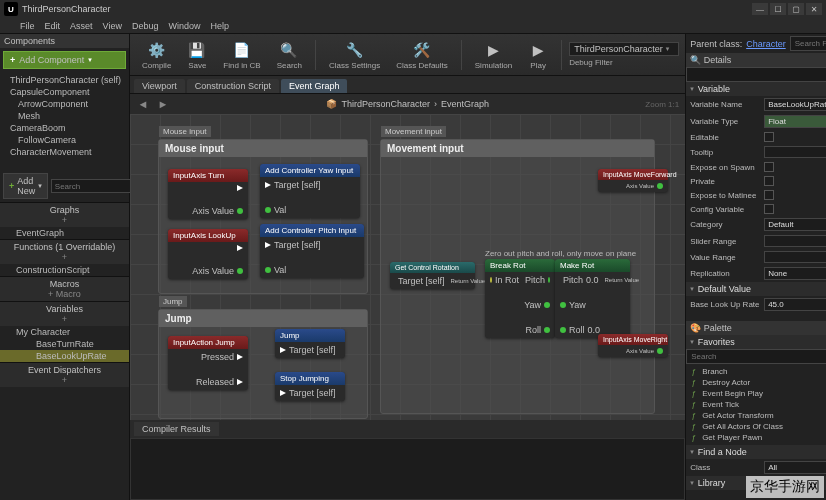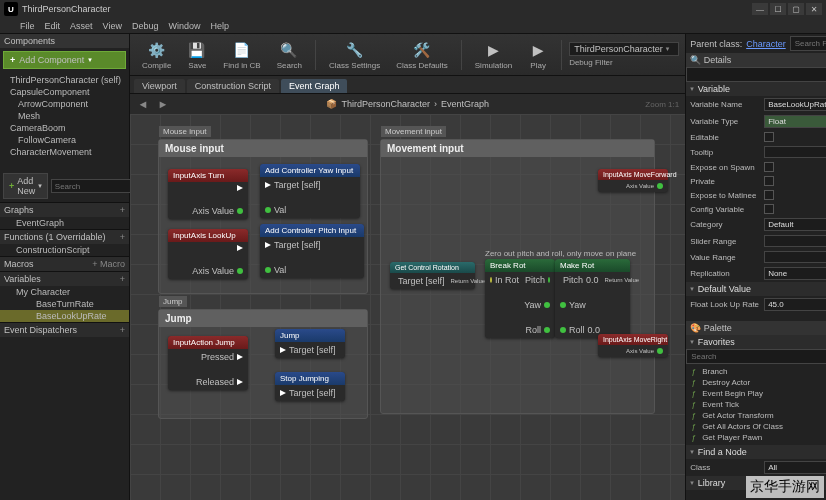--- a/index.html
+++ b/index.html
@@ -13,21 +13,21 @@
 .menubar span { font-size: 9px; color: #bbb; cursor: pointer; }
 .body { display: flex; height: calc(500px - 34px); }
 .left-panel { width: 130px; background: #222; display: flex; flex-direction: column; border-right: 1px solid #111; }
 .panel-header { background: #333; padding: 2px 4px; font-size: 9px; color: #eee; display:flex;align-items:center;justify-content:space-between; }
 .add-component-btn { background: #5a8a2a; color: #fff; padding: 3px 6px; margin: 3px; display: inline-flex; align-items: center; gap: 4px; font-size: 9px; cursor: pointer; border:1px solid #6faa38;}
 .add-component-btn::after { content: "▾"; font-size: 7px; }
 .tree { padding: 2px 2px; }
 .tree-item { padding: 1px 2px 1px 8px; font-size: 9px; color: #bbb; cursor: pointer; white-space: nowrap; overflow: hidden; }
 .tree-item.child { padding-left: 16px; }
 .tree-item.child2 { padding-left: 36px; }
-.section-bar { background: #2c2c2c; padding: 2px 4px; display: flex; align-items: center; justify-content: space-between; border-top: 1px solid #111; }
+.section-bar { background: #2c2c2c; padding: 2px 4px; display: flex; align-items: center; justify-content: space-between; border-top: 1px solid #111; flex-direction: column; }
 .section-bar .plus { color: #888; cursor: pointer; }
 .addnew-row { display:flex; gap:3px; padding:3px; align-items:center;}
 .addnew-btn { background:#333; padding:2px 5px; display:inline-flex; align-items:center; gap:3px; font-size:9px; cursor:pointer; border:1px solid #444;}
 .addnew-btn::before{content:"+"; color:#6faa38; font-weight:bold;}
 .addnew-btn::after{content:"▾"; font-size:7px;}
 .search-mini { flex:1; background:#1a1a1a; border:1px solid #444; height:14px; padding:0 3px; color:#888; font-size:8px;}
 .center { flex: 1; display: flex; flex-direction: column; background: #262626; }
 .toolbar { height: 42px; background: linear-gradient(#333,#2a2a2a); display: flex; align-items: center; padding: 0 6px; gap: 4px; border-bottom: 1px solid #111; }
 .tool-btn { display: flex; flex-direction: column; align-items: center; justify-content: center; padding: 2px 6px; cursor: pointer; gap:1px;}
 .tool-icon { width: 20px; height: 20px; display: flex; align-items: center; justify-content: center; font-size: 14px; }
@@ -397,20 +397,26 @@
         <div class="node-body">
             <div class="pin-row">
               <span class="pin exec"></span>
               <span>Target [self]</span>
             </div>
           </div>
       </div>
 
     </div>
 
+    <div class="compiler-panel">
+      <div class="compiler-tab">
+          <span>Compiler Results</span>
+        </div>
+      <div class="compiler-body"></div>
+    </div>
   </div>
 
   <div class="right-panel">
     <div class="parent-class-row">
       <span>Parent class:</span>
       <span class="parent-class-link">Character</span>
       <input class="search-input" style="flex: 1 1 0%;" placeholder="Search For Help">
     </div>
     <div class="panel-header">
         <span>🔍 <span>Details</span></span>
@@ -462,21 +468,21 @@
         <div class="detail-label">Value Range</div>
         <div class="detail-field"></div>
       </div>
     <div class="detail-row">
         <div class="detail-label">Replication</div>
         <div class="detail-field">None</div>
       </div>
 
     <div class="detail-section">Default Value</div>
     <div class="detail-row">
-        <div class="detail-label">Float Look Up Rate</div>
+        <div class="detail-label">Base Look Up Rate</div>
         <div class="detail-field">45.0</div>
       </div>
 
     <div style="flex:0 0 8px"></div>
     <div class="panel-header">
         <span>🎨 <span>Palette</span></span>
       </div>
     <div class="detail-section">Favorites</div>
     <input class="search-input" placeholder="Search" style="">
     <div class="palette-list">

